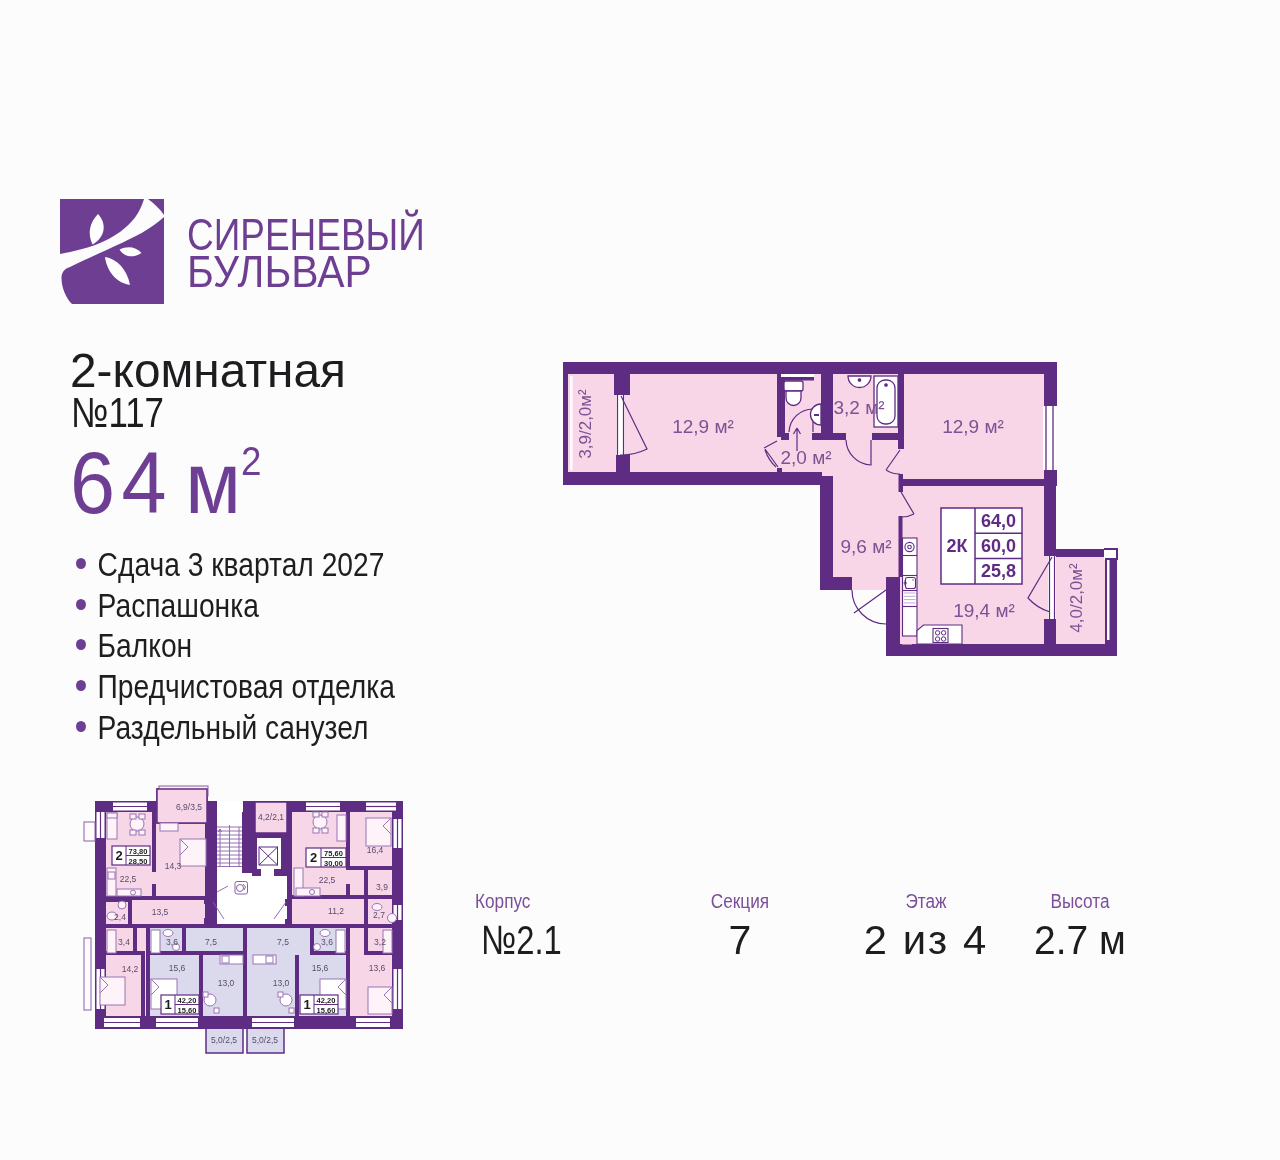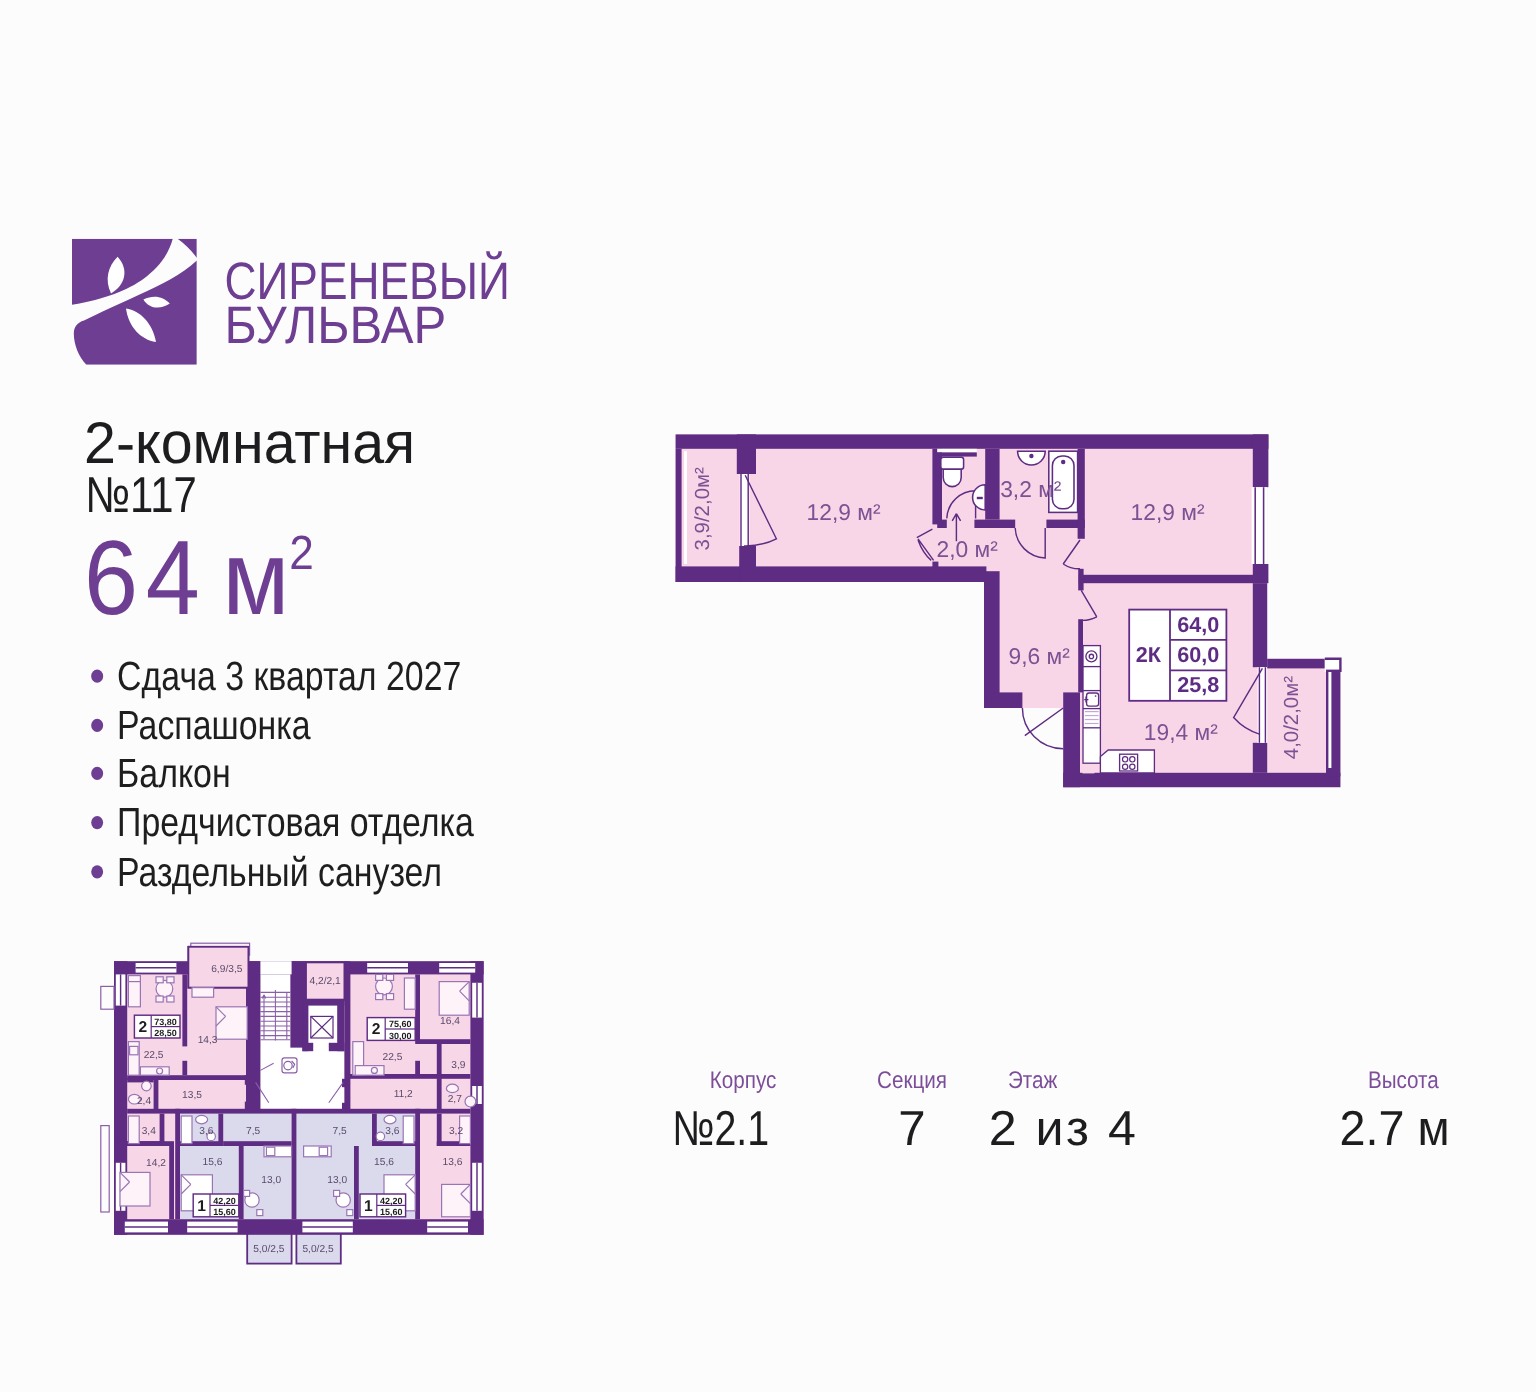--- a/index.html
+++ b/index.html
@@ -547,32 +547,32 @@
 
     <text x="377" y="971">13,6</text>
 
     <text x="265" y="1043">5,0/2,5</text>
   </g>
 </g>
 </svg>
 
 <div class="abs" style="left:0;top:890px;width:1280px;">
 
-  <div class="abs" style="left:461px;width:200px;text-align:right;">
+  <div class="abs" style="left:461px;width:200px;text-align:left;">
     <div style="color:#7c4e9a;font-size:20px;transform:scaleX(0.86);">Корпус</div>
     <div style="color:#1d1d1f;font-size:41px;margin-top:4px;transform:scaleX(0.80);">№2.1</div>
   </div>
 
-  <div class="abs" style="left:660px;width:200px;text-align:center;">
+  <div class="abs" style="left:640px;width:200px;text-align:center;">
     <div style="color:#7c4e9a;font-size:20px;transform:scaleX(0.86);">Секция</div>
     <div style="color:#1d1d1f;font-size:41px;margin-top:4px;">7</div>
   </div>
 
-  <div class="abs" style="left:826px;width:200px;">
+  <div class="abs" style="left:826px;width:200px;text-align:center;">
     <div style="color:#7c4e9a;font-size:20px;transform:scaleX(0.86);">Этаж</div>
     <div style="color:#1d1d1f;font-size:41px;margin-top:4px;letter-spacing:2px;transform:scaleX(1.02);">2 из 4</div>
   </div>
 
-  <div class="abs" style="left:1013px;width:200px;text-align:right;">
+  <div class="abs" style="left:980px;width:200px;text-align:center;">
     <div style="color:#7c4e9a;font-size:20px;transform:scaleX(0.86);">Высота</div>
     <div style="color:#1d1d1f;font-size:41px;margin-top:4px;transform:scaleX(0.95);">2.7 м</div>
   </div>
 </div>
 
 </body></html>

